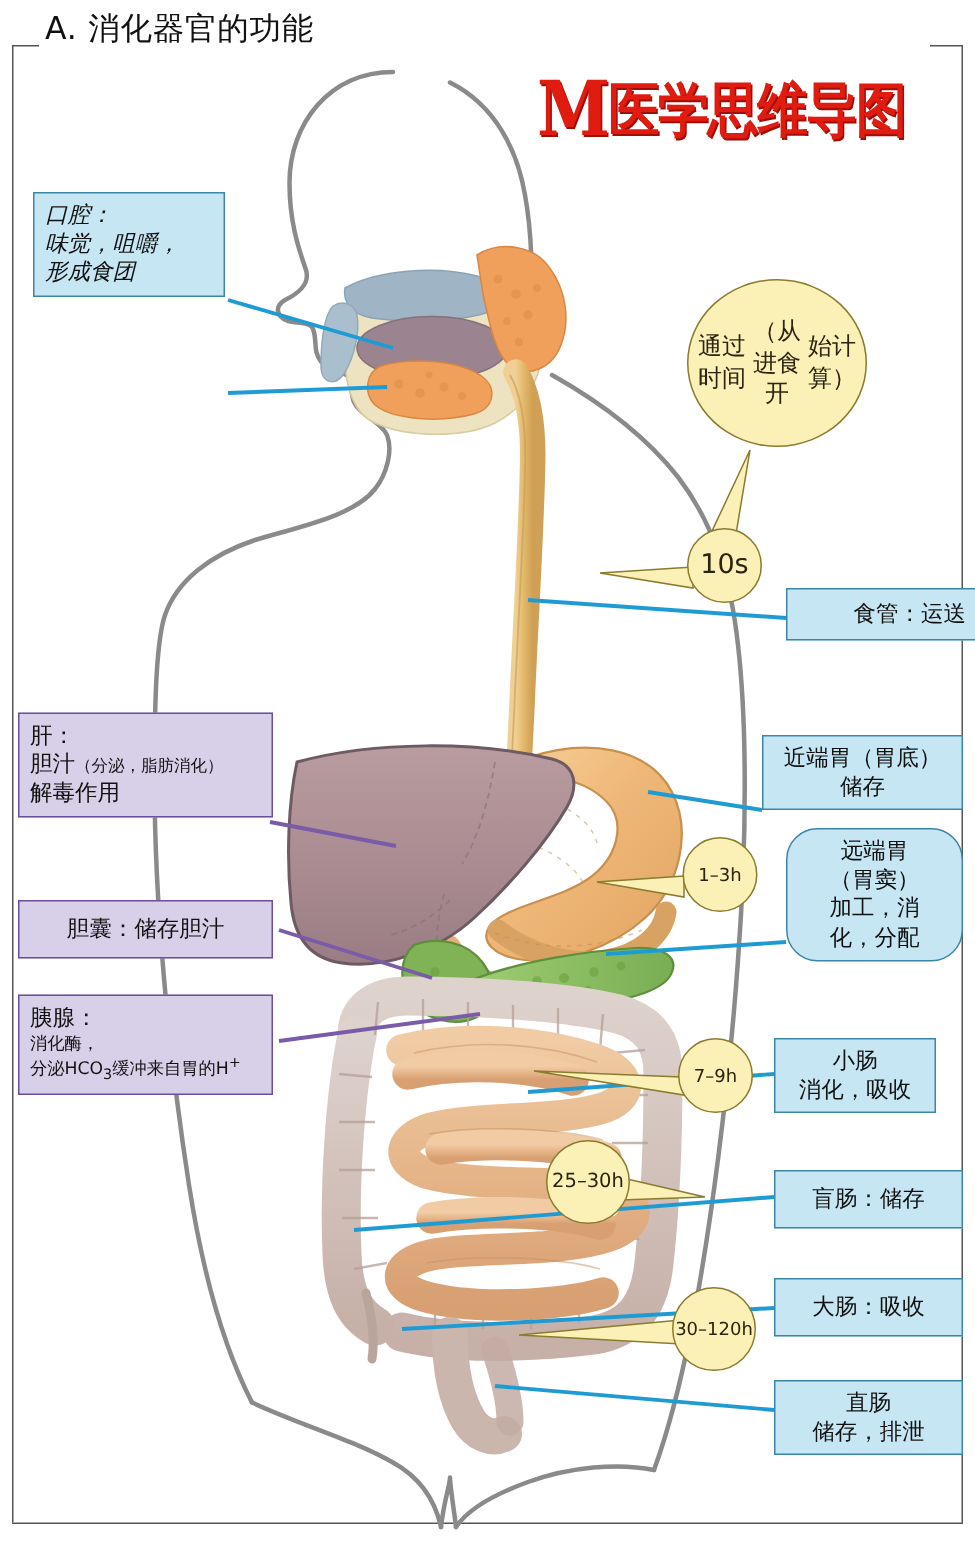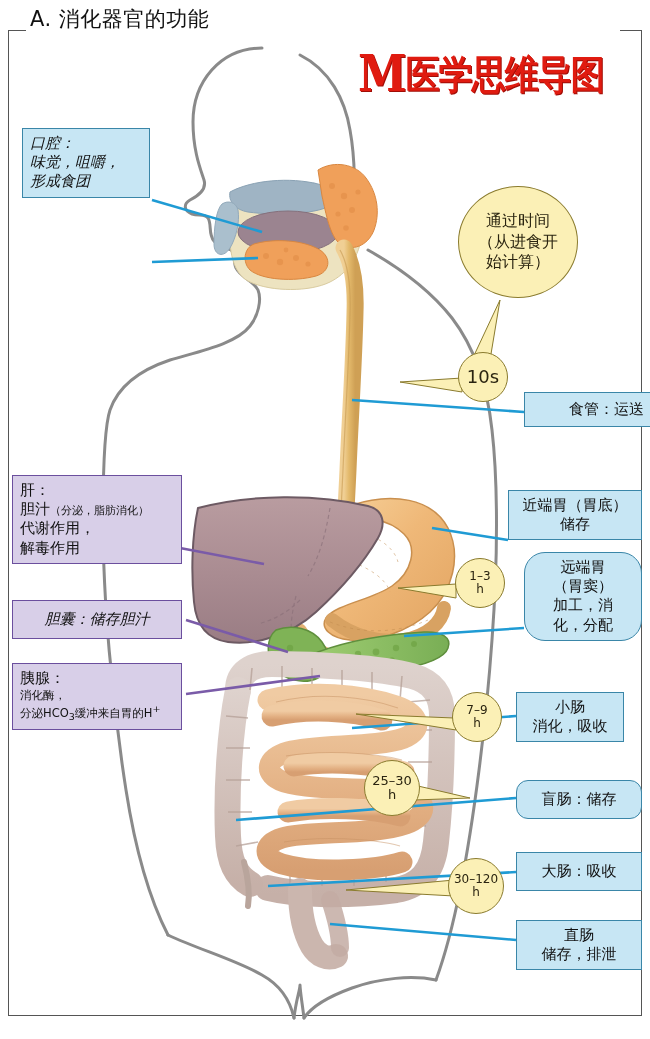--- a/index.html
+++ b/index.html
@@ -89,21 +89,21 @@
   .box .sub { font-size: 11px; }
   .box .small { font-size: 11.5px; line-height: 1.3; }
 
   
   .bubble {
     position: absolute;
     background: #fbf0b6;
     border: 1px solid #8a7b2e;
     border-radius: 50%;
     color: #2a2410;
-    display: flex; flex-direction: column;
+    display: flex; 
     align-items: center; justify-content: center;
     font-size: 12px; line-height: 1.05;
     text-align: center;
   }
   .bubble.big {
     width: 120px; height: 112px;
     border-radius: 50%;
     font-size: 16px; line-height: 1.3;
     padding: 0 6px;
   }
@@ -373,25 +373,24 @@
     <div>味觉，咀嚼，</div>
     <div>形成食团</div>
   </div>
 
 
   <div class="box purple" style="left:12px; top:475px; width:170px;">
     <div>肝：</div>
     <div>
       <span>胆汁</span><span class="sub">（分泌，脂肪消化）</span>
     </div>
-    <div>代谢作用，</div>
     <div>解毒作用</div>
   </div>
 
-  <div class="box purple center" style="left:12px; top:600px; width:170px; padding-top:9px; padding-bottom:9px;font-style:italic;">
+  <div class="box purple center" style="left:12px; top:600px; width:170px; padding-top:9px; padding-bottom:9px;">
     <div>胆囊：储存胆汁</div>
   </div>
 
   <div class="box purple" style="left:12px; top:663px; width:170px;">
     <div>胰腺：</div>
     <div class="small">消化酶，</div>
     <div class="small">
       <span>分泌HCO</span><sub>3</sub><span>缓冲来自胃的H</span><sup>+</sup>
     </div>
   </div>
@@ -410,21 +409,21 @@
     <div>（胃窦）</div>
     <div>加工，消</div>
     <div>化，分配</div>
   </div>
 
   <div class="box center" style="left:516px; top:692px; width:108px;">
     <div>小肠</div>
     <div>消化，吸收</div>
   </div>
 
-  <div class="box center" style="left:516px; top:780px; width:126px; padding-top:9px; padding-bottom:9px;border-radius:12px;">
+  <div class="box center" style="left:516px; top:780px; width:126px; padding-top:9px; padding-bottom:9px;">
     <div>盲肠：储存</div>
   </div>
 
   <div class="box center" style="left:516px; top:920px; width:126px;">
     <div>直肠</div>
     <div>储存，排泄</div>
   </div>
 
   <div class="box center" style="left:516px; top:852px; width:126px; padding-top:9px; padding-bottom:9px;">
     <div>大肠：吸收</div>

